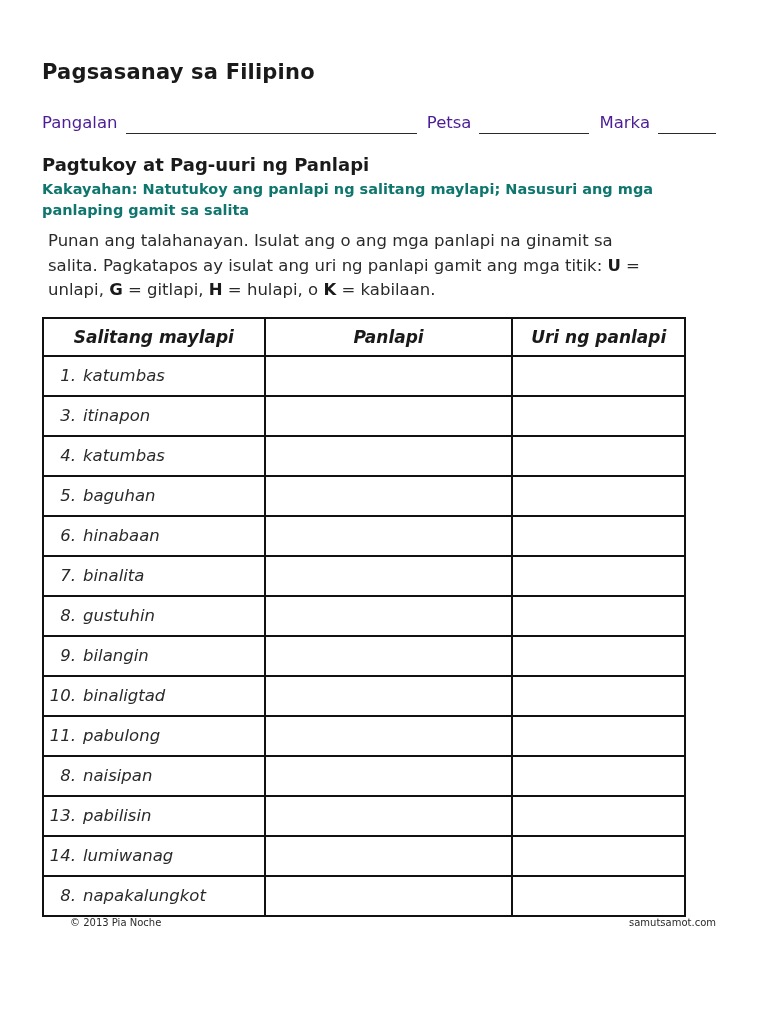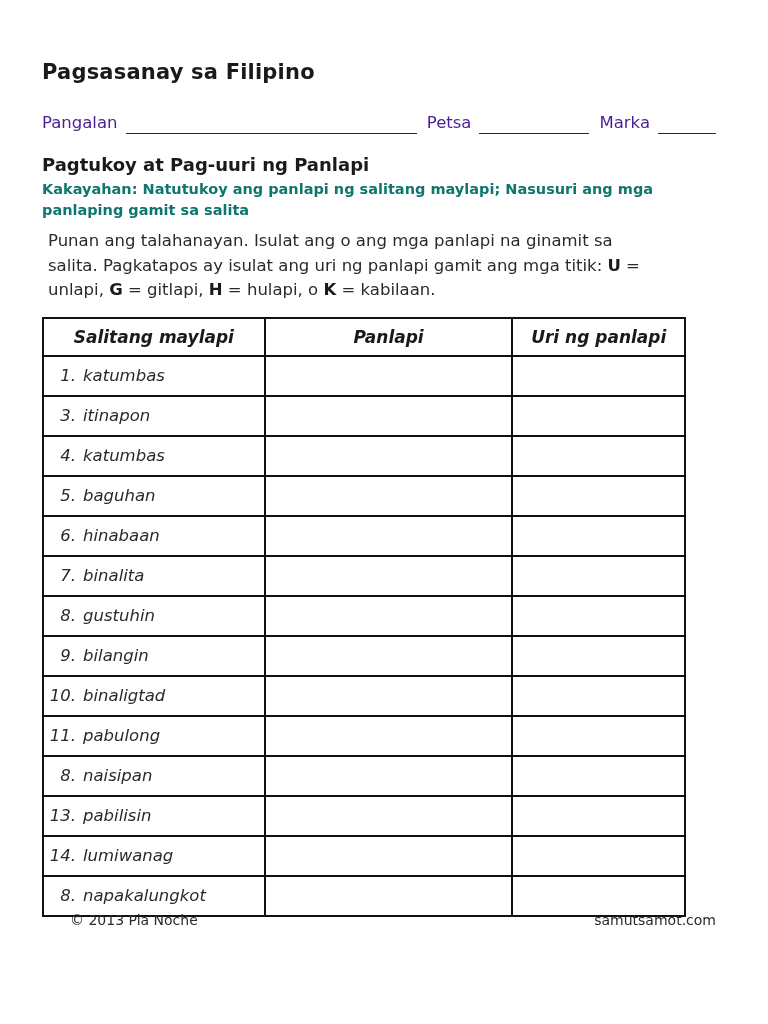--- a/index.html
+++ b/index.html
@@ -102,21 +102,21 @@
     text-align: right;
     margin-right: 7px;
   }
   .footer {
     position: absolute;
     left: 70px;
     right: 52px;
     bottom: 28px;
     display: flex;
     justify-content: space-between;
-    font-size: 14px;
+    font-size: 10px;
     color: #2a2a2a;
   }
 </style>
 </head>
 <body>
 
 <div class="page">
 
   <h1 class="page-title">Pagsasanay sa Filipino</h1>
 

